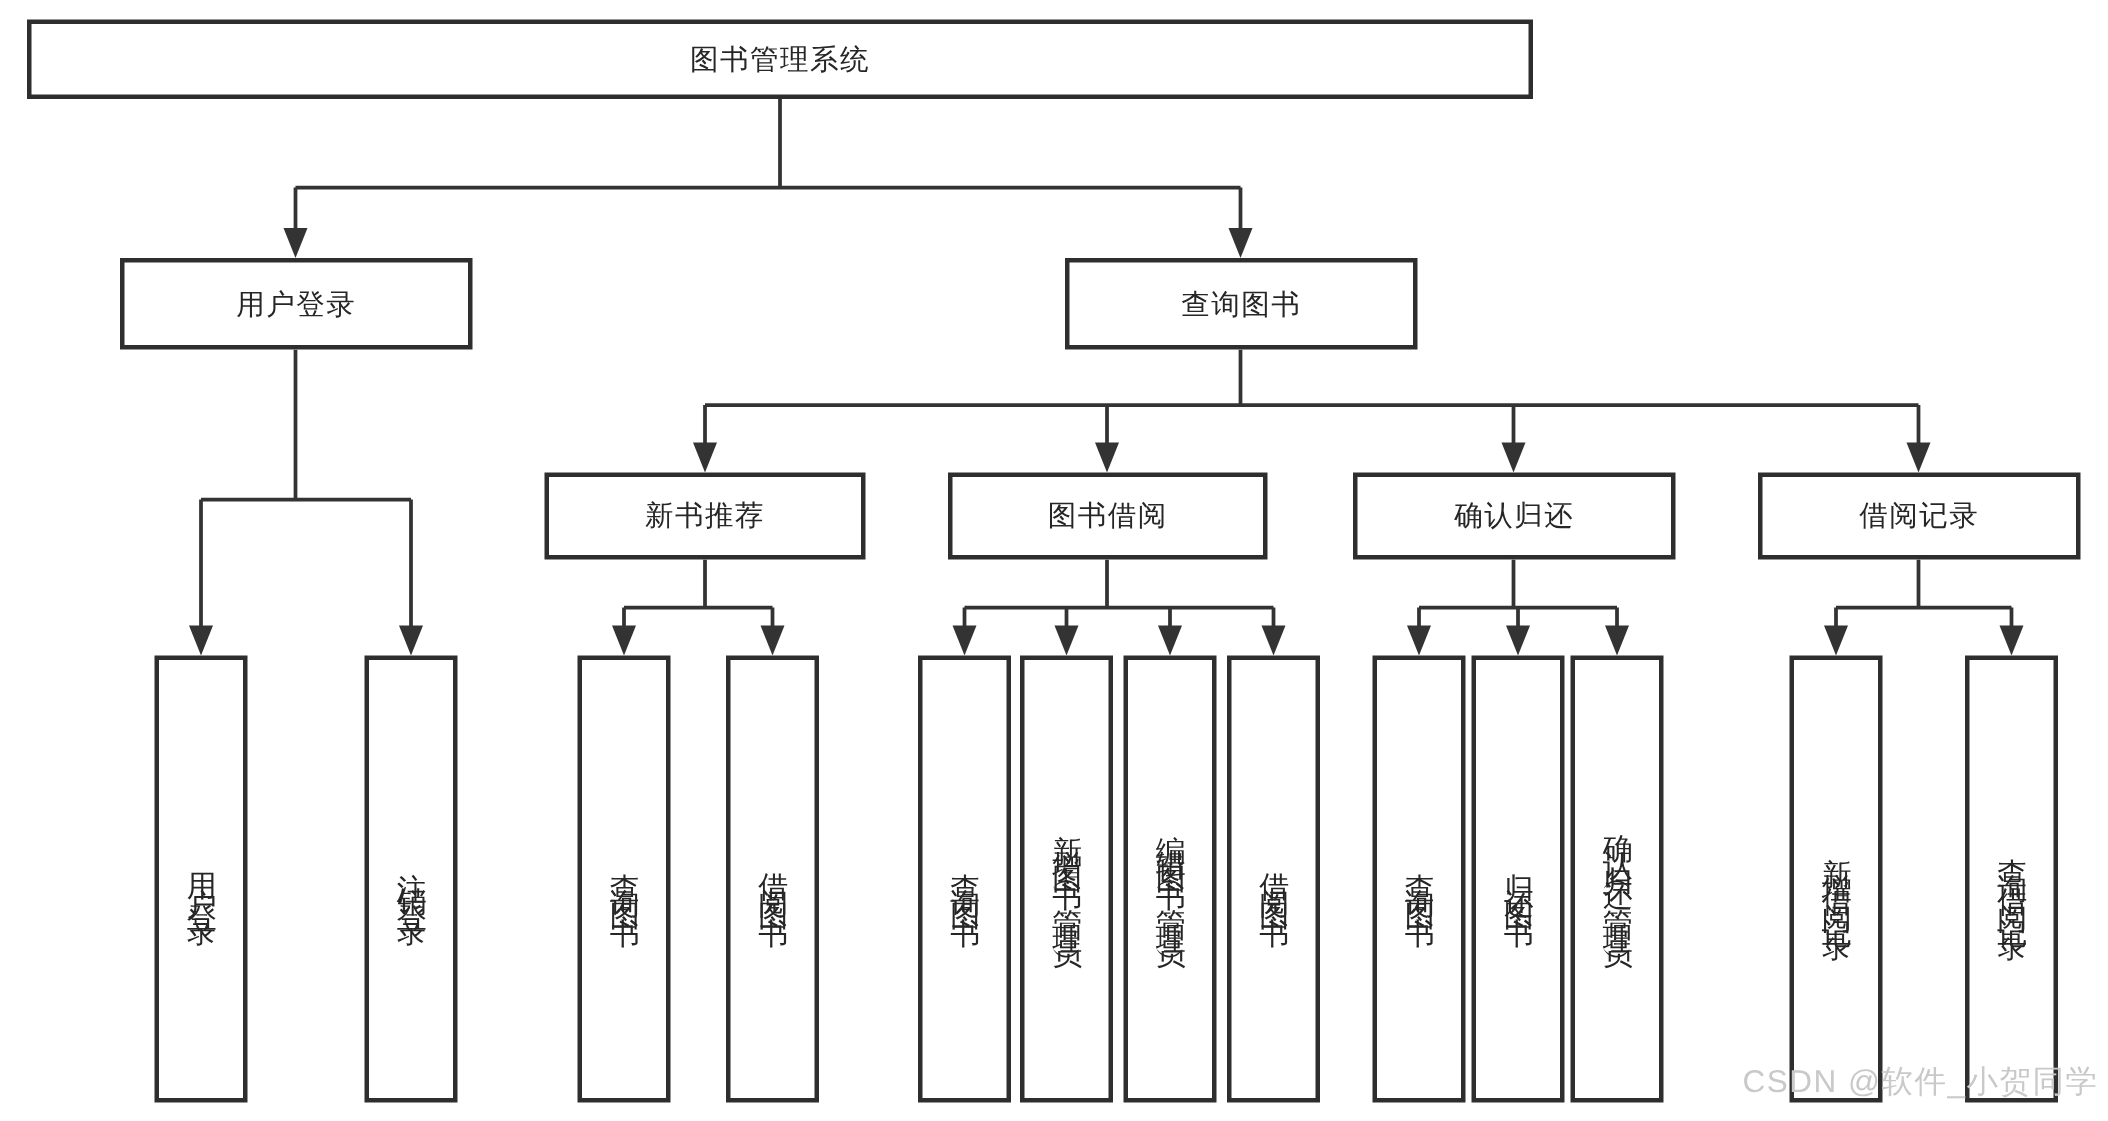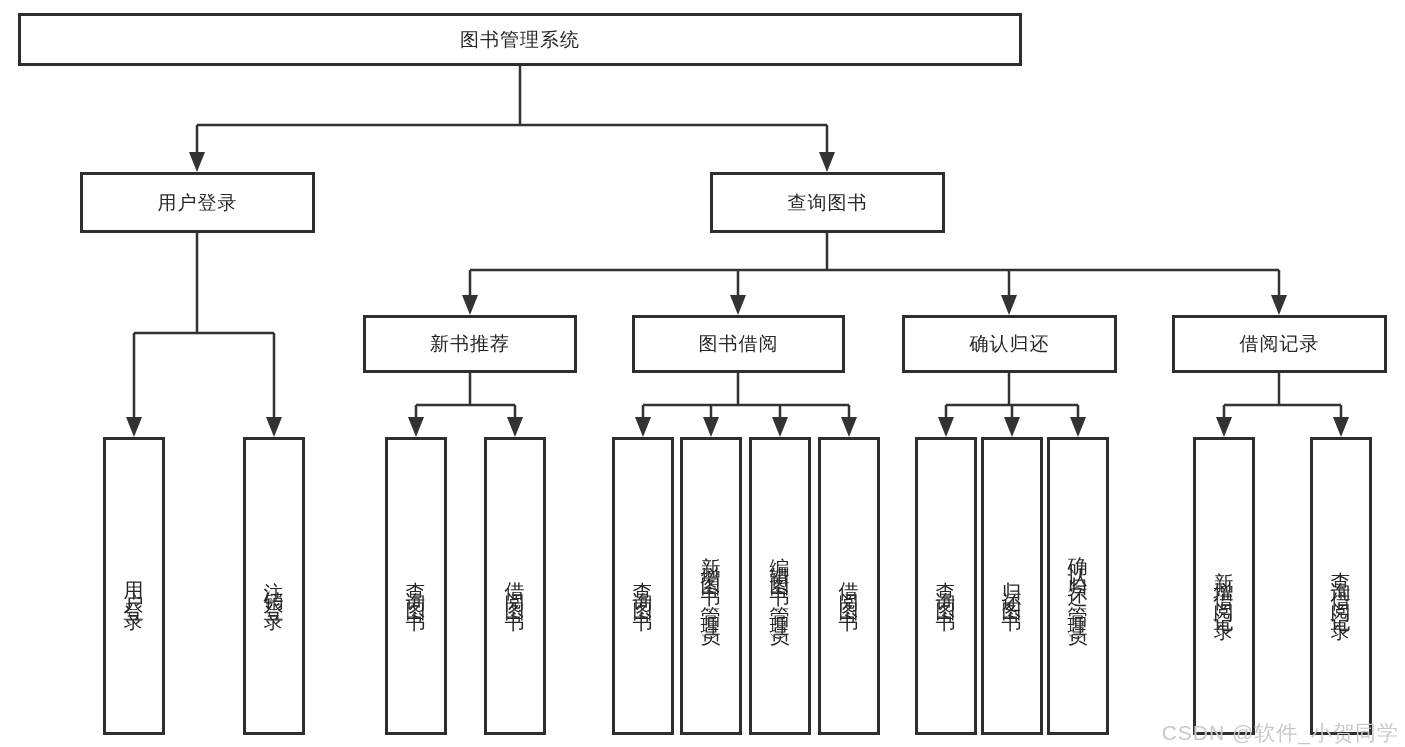--- a/index.html
+++ b/index.html
@@ -12,21 +12,21 @@
     position:absolute;display:flex;align-items:center;justify-content:center;
     background:#ffffff;border:3px solid #2e2e2e;color:#262626;box-sizing:border-box;
     text-align:center;
   }
   .node.h{font-size:19px;letter-spacing:1px;}
   .node.v{
     writing-mode:vertical-lr;text-orientation:upright;
     font-size:20px;letter-spacing:10px;line-height:1;
   }
   .watermark{
-    position:absolute;right:6px;bottom:0;z-index:5;
+    position:absolute;right:6px;bottom:12px;z-index:5;
     font-size:21px;color:#c9c9c9;letter-spacing:1px;white-space:nowrap;
   }
 </style>
 </head>
 <body>
 
 <div class="canvas">
 
   <svg class="connectors" viewBox="0 0 1405 747">
     <g stroke="#333333" stroke-width="2.5" fill="none">

